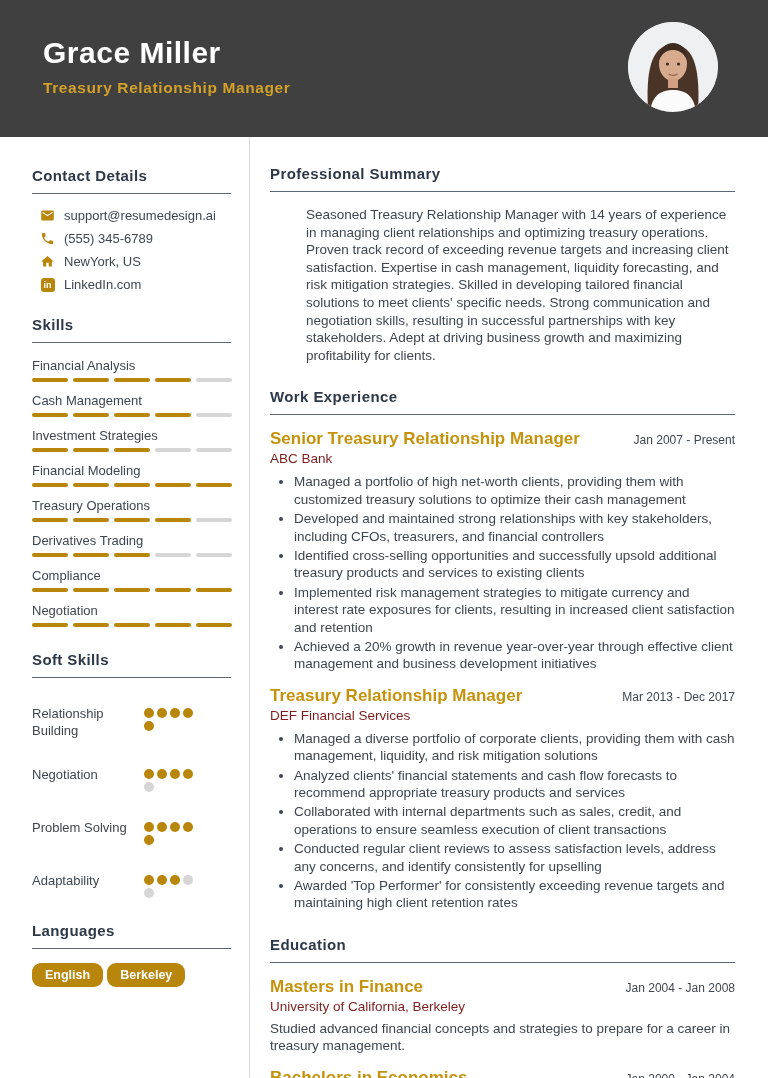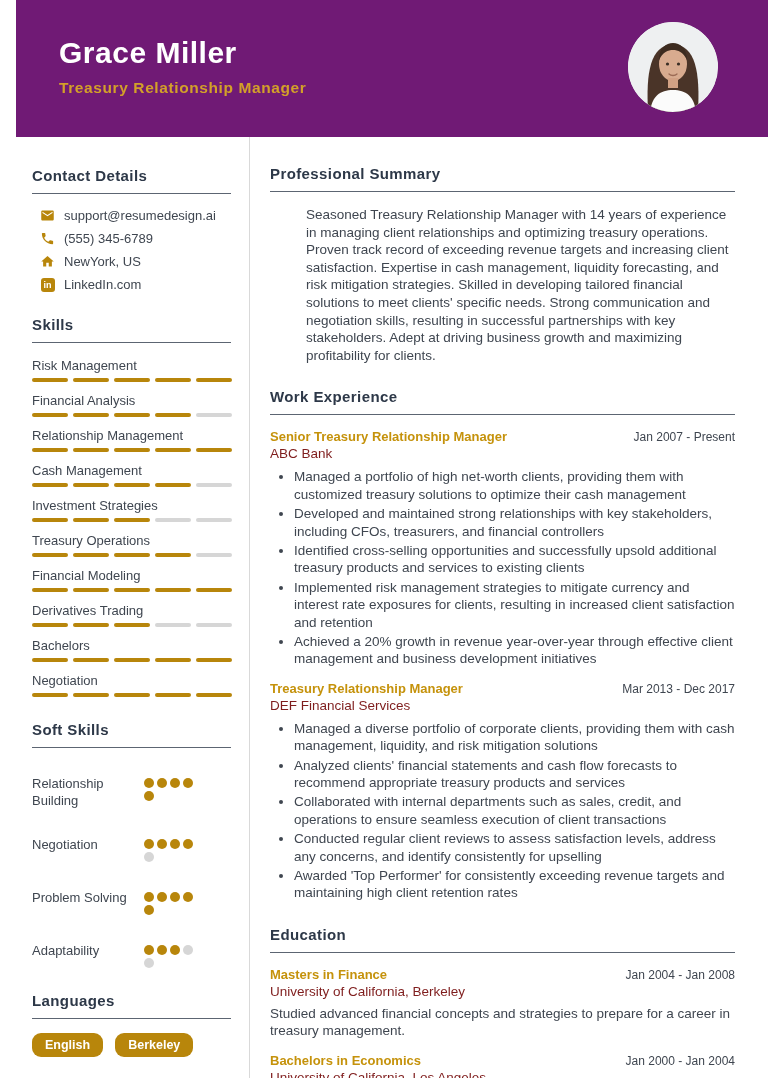--- a/index.html
+++ b/index.html
@@ -1,21 +1,21 @@
 <!DOCTYPE html>
 <html><head>
 <meta charset="utf-8">
 <style>
   * { margin:0; padding:0; box-sizing:border-box; }
   html,body { background:#ffffff; }
   body { font-family:"Liberation Sans", sans-serif; color:#3f4650; }
   .page { position:relative; width:768px; height:1078px; background:#ffffff; overflow:hidden; }
 
   
-  .header { height:137px; background:#701a75; display:flex; align-items:center; justify-content:space-between; padding:0 50px 4px 43px;margin-left:16px; }
+  .header { height:137px; background:#404040; display:flex; align-items:center; justify-content:space-between; padding:0 50px 4px 43px; }
   .header h1 { color:#ffffff; font-size:30px; font-weight:bold; letter-spacing:0.5px; margin-bottom:9px; }
   .header .subtitle { color:#d3a029; font-size:15.5px; font-weight:bold; letter-spacing:0.6px; }
   .avatar { width:90px; height:90px; border-radius:50%; overflow:hidden; flex:0 0 auto; background:#eceff1; }
 
   
   .columns { display:flex; height:941px; }
   .sidebar { width:250px; padding:30px 18px 0 32px; border-right:1.5px solid #d9d9d9; }
   .main { flex:1; padding:28px 33px 0 20px; }
 
   h2.sec-title { font-size:15px; font-weight:bold; color:#2d3848; letter-spacing:0.4px; margin-bottom:9px; }
@@ -37,28 +37,28 @@
   .filled { background:#b8860b; }
   .empty { background:#d6d6d6; }
 
   
   .softskill { display:flex; align-items:flex-start; margin-bottom:5px;margin-top:27px; }
   .softskill-name { width:112px; font-size:13px; line-height:17px; color:#3f4650; flex:0 0 auto; }
   .softskill-dots { display:flex; flex-wrap:wrap; gap:3px; width:53px; margin-top:3px; }
   .dot { width:10px; height:10px; border-radius:50%; flex:0 0 auto; }
 
   
-  .lang-list { display:flex; gap:12px;text-align:center; }
+  .lang-list { display:flex; gap:4px;text-align:center; }
   .lang-pill { background:#b8860b; color:#ffffff; font-size:12.5px; font-weight:bold; padding:5px 13px; border-radius:9px; }
 
   
   .summary-text { font-size:13.5px; line-height:17.6px; color:#3f4650;margin-left:36px; }
   .job { margin-bottom:13px; }
   .job-head { display:flex; justify-content:space-between; align-items:baseline; }
-  .job-title { color:#c5920b; font-size:13px; font-weight:bold; }
+  .job-title { color:#c5920b; font-size:17px; font-weight:bold; }
   .job-dates { font-size:12px; color:#3f4650; }
   .job-company { font-size:13.5px; color:#7f1d1d; margin-top:2px; }
   ul.bullets { margin:7px 0 0 0; padding-left:24px; }
   ul.bullets li { font-size:13.5px; line-height:17.4px; color:#3f4650; margin-bottom:2px; }
   .degree { margin-bottom:13px; }
   .degree-desc { font-size:13.5px; line-height:17.6px; color:#3f4650; margin-top:6px; }
 </style>
 </head>
 <body>
 
@@ -121,52 +121,32 @@
           </span>
           <span>LinkedIn.com</span>
         </div>
       </section>
 
       <section>
         <h2 class="sec-title">Skills</h2>
         <hr class="sec-rule">
         <div>
 
-            <div class="skill">
-              <div class="skill-name">Risk Management</div>
-              <div class="skill-bar">
-                <span class="bar-seg filled"></span>
-                <span class="bar-seg filled"></span>
-                <span class="bar-seg filled"></span>
-                <span class="bar-seg filled"></span>
-                <span class="bar-seg filled"></span>
-              </div>
-            </div>
 
             <div class="skill">
               <div class="skill-name">Financial Analysis</div>
               <div class="skill-bar">
                 <span class="bar-seg filled"></span>
                 <span class="bar-seg filled"></span>
                 <span class="bar-seg filled"></span>
                 <span class="bar-seg filled"></span>
                 <span class="bar-seg empty"></span>
               </div>
             </div>
 
-            <div class="skill">
-              <div class="skill-name">Relationship Management</div>
-              <div class="skill-bar">
-                <span class="bar-seg filled"></span>
-                <span class="bar-seg filled"></span>
-                <span class="bar-seg filled"></span>
-                <span class="bar-seg filled"></span>
-                <span class="bar-seg filled"></span>
-              </div>
-            </div>
 
             <div class="skill">
               <div class="skill-name">Cash Management</div>
               <div class="skill-bar">
                 <span class="bar-seg filled"></span>
                 <span class="bar-seg filled"></span>
                 <span class="bar-seg filled"></span>
                 <span class="bar-seg filled"></span>
                 <span class="bar-seg empty"></span>
               </div>
@@ -177,54 +157,54 @@
               <div class="skill-bar">
                 <span class="bar-seg filled"></span>
                 <span class="bar-seg filled"></span>
                 <span class="bar-seg filled"></span>
                 <span class="bar-seg empty"></span>
                 <span class="bar-seg empty"></span>
               </div>
             </div>
 
             <div class="skill">
+              <div class="skill-name">Financial Modeling</div>
+              <div class="skill-bar">
+                <span class="bar-seg filled"></span>
+                <span class="bar-seg filled"></span>
+                <span class="bar-seg filled"></span>
+                <span class="bar-seg filled"></span>
+                <span class="bar-seg filled"></span>
+              </div>
+            </div>
+
+            <div class="skill">
               <div class="skill-name">Treasury Operations</div>
               <div class="skill-bar">
                 <span class="bar-seg filled"></span>
                 <span class="bar-seg filled"></span>
                 <span class="bar-seg filled"></span>
                 <span class="bar-seg filled"></span>
                 <span class="bar-seg empty"></span>
               </div>
             </div>
 
             <div class="skill">
-              <div class="skill-name">Financial Modeling</div>
-              <div class="skill-bar">
-                <span class="bar-seg filled"></span>
-                <span class="bar-seg filled"></span>
-                <span class="bar-seg filled"></span>
-                <span class="bar-seg filled"></span>
-                <span class="bar-seg filled"></span>
-              </div>
-            </div>
-
-            <div class="skill">
               <div class="skill-name">Derivatives Trading</div>
               <div class="skill-bar">
                 <span class="bar-seg filled"></span>
                 <span class="bar-seg filled"></span>
                 <span class="bar-seg filled"></span>
                 <span class="bar-seg empty"></span>
                 <span class="bar-seg empty"></span>
               </div>
             </div>
 
             <div class="skill">
-              <div class="skill-name">Bachelors</div>
+              <div class="skill-name">Compliance</div>
               <div class="skill-bar">
                 <span class="bar-seg filled"></span>
                 <span class="bar-seg filled"></span>
                 <span class="bar-seg filled"></span>
                 <span class="bar-seg filled"></span>
                 <span class="bar-seg filled"></span>
               </div>
             </div>
 
             <div class="skill">

